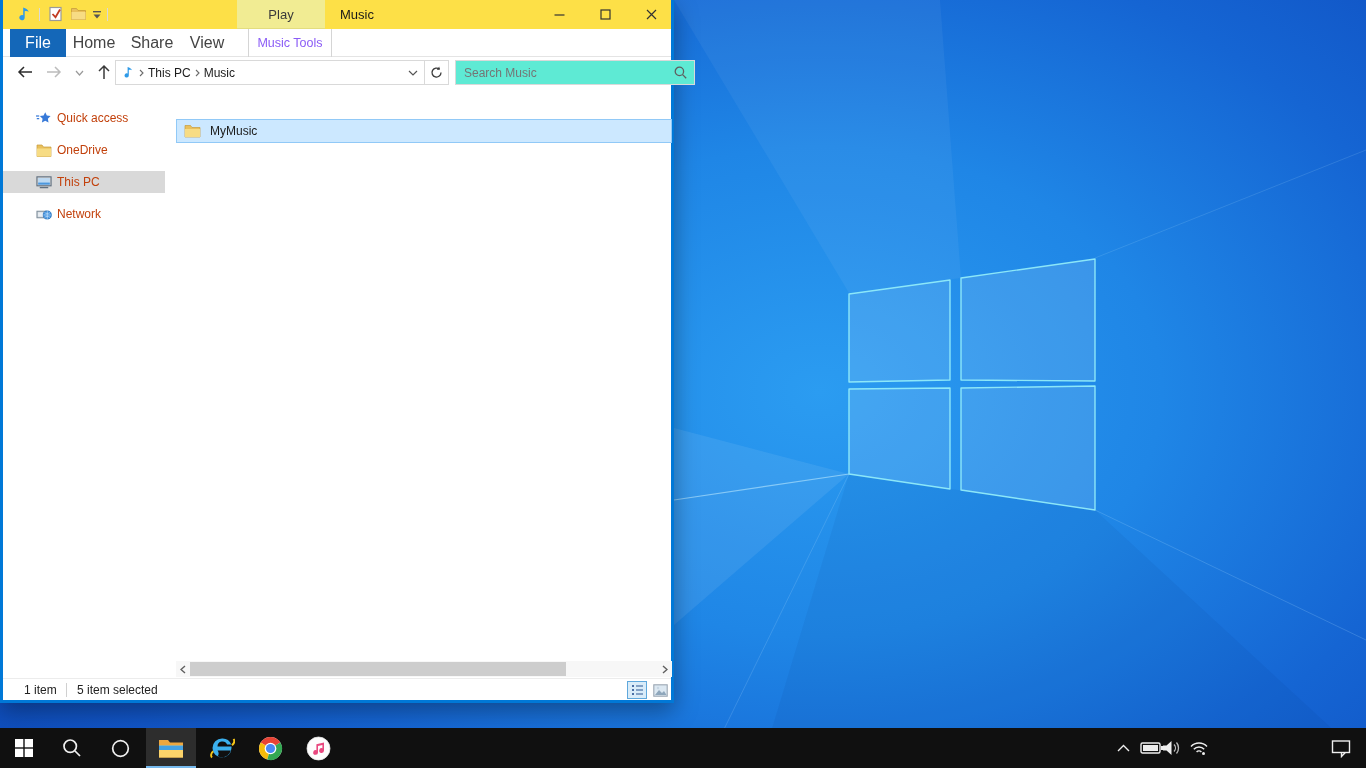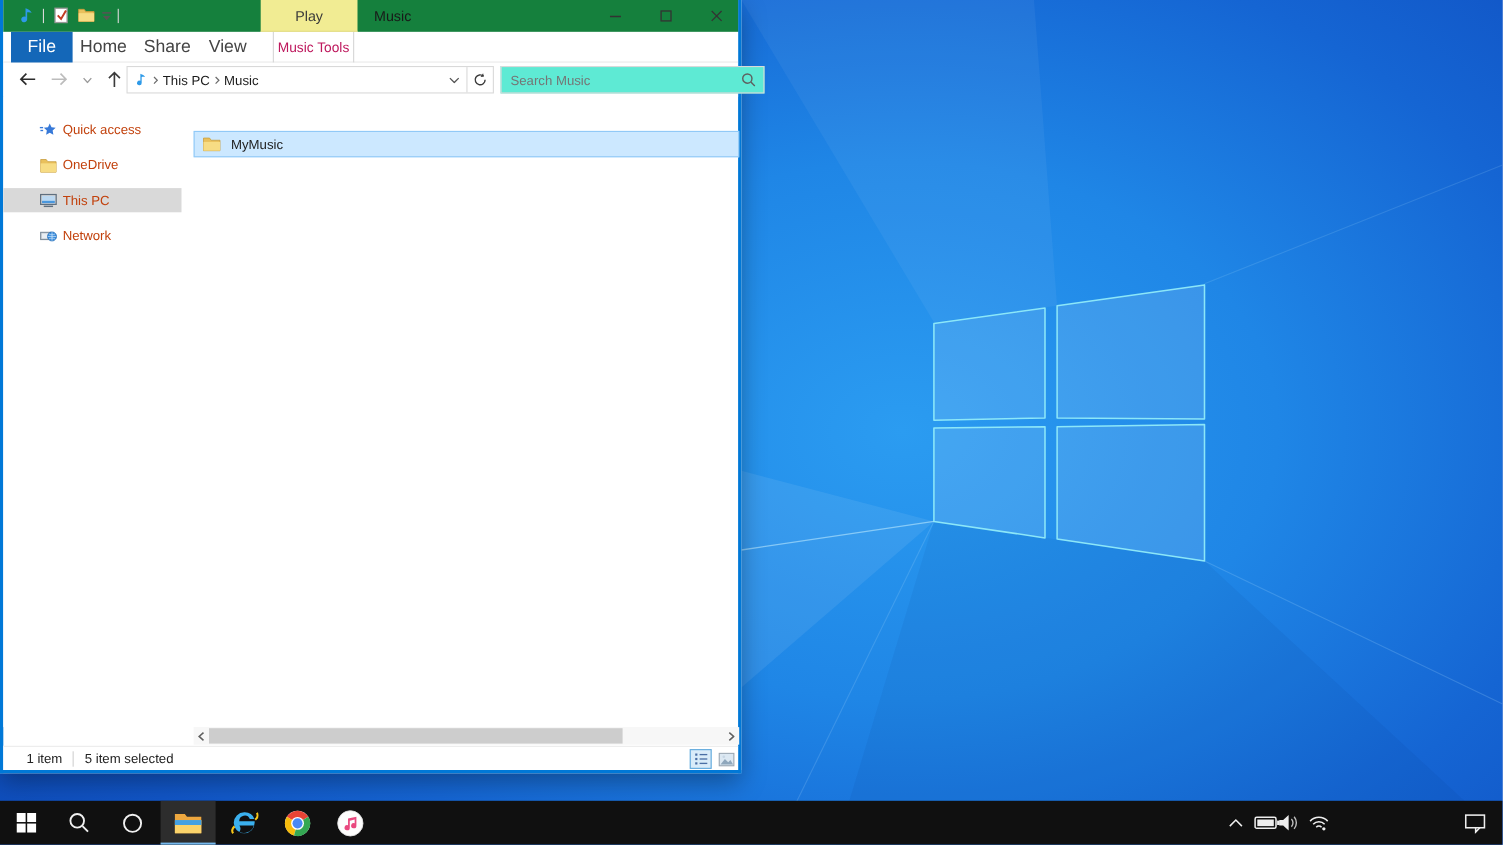--- a/index.html
+++ b/index.html
@@ -13,36 +13,36 @@
 
   
   #window{position:absolute;left:0;top:0;width:674px;height:703px;background:#fff;
     border-left:3px solid #0078d7;border-right:3px solid #0078d7;border-bottom:3px solid #0078d7;
     box-sizing:border-box;box-shadow:0 8px 22px rgba(0,0,0,.35);}
   #window *{box-sizing:border-box;}
 
   .abs{position:absolute;}
 
   
-  #titlebar{position:absolute;left:0;top:0;right:0;height:29px;background:#15803d;}
+  #titlebar{position:absolute;left:0;top:0;right:0;height:29px;background:#fde047;}
   .qat-sep{position:absolute;top:8px;width:1px;height:13px;background:#d9d9d9;}
   #play-group{position:absolute;left:234px;top:0;width:88px;height:29px;background:#f1ec93;
     display:flex;align-items:center;justify-content:center;font-size:13px;color:#3a3a3a;border-bottom:1px solid #e3dd7f;}
   #win-title{position:absolute;left:337px;top:7px;font-size:13px;color:#191919;}
   .caption-btn{position:absolute;top:0;width:46px;height:29px;display:flex;align-items:center;justify-content:center;}
 
   
   #tabrow{position:absolute;left:0;top:29px;right:0;height:28px;background:#fff;border-bottom:1px solid #e4e4e4;}
   .rtab{position:absolute;top:0;height:28px;display:flex;align-items:center;justify-content:center;
     font-size:16px;color:#444;cursor:default;}
   #tab-file{left:7px;width:56px;background:#1467b8;color:#fff;}
   #tab-home{left:63px;width:56px;}
   #tab-share{left:120px;width:58px;}
   #tab-view{left:177px;width:54px;}
-  #tab-musictools{left:245px;width:74px;font-size:12.5px;border-left:1px solid #d5d5d5;border-right:1px solid #d5d5d5;color:#be185d;}
+  #tab-musictools{left:245px;width:84px;font-size:12.5px;border-left:1px solid #d5d5d5;border-right:1px solid #d5d5d5;color:#8b5cf6;}
   #help-btn{position:absolute;left:650px;top:34px;width:17px;height:17px;border-radius:50%;background:#2b7cd4;
     color:#fff;font-size:11px;font-weight:bold;display:flex;align-items:center;justify-content:center;}
 
   
   #navbar{position:absolute;left:0;top:57px;right:0;height:31px;background:#fff;}
   #address-box{position:absolute;left:112px;top:3px;width:334px;height:25px;border:1px solid #d9d9d9;background:#fff;
     display:flex;align-items:center;}
   #address-box .crumb{font-size:12px;color:#1b1b1b;padding:0 4px;white-space:nowrap;}
   #search-box{position:absolute;left:452px;top:3px;width:240px;height:25px;border:1px solid #d9d9d9;background:#5eead4;
     display:flex;align-items:center;}

